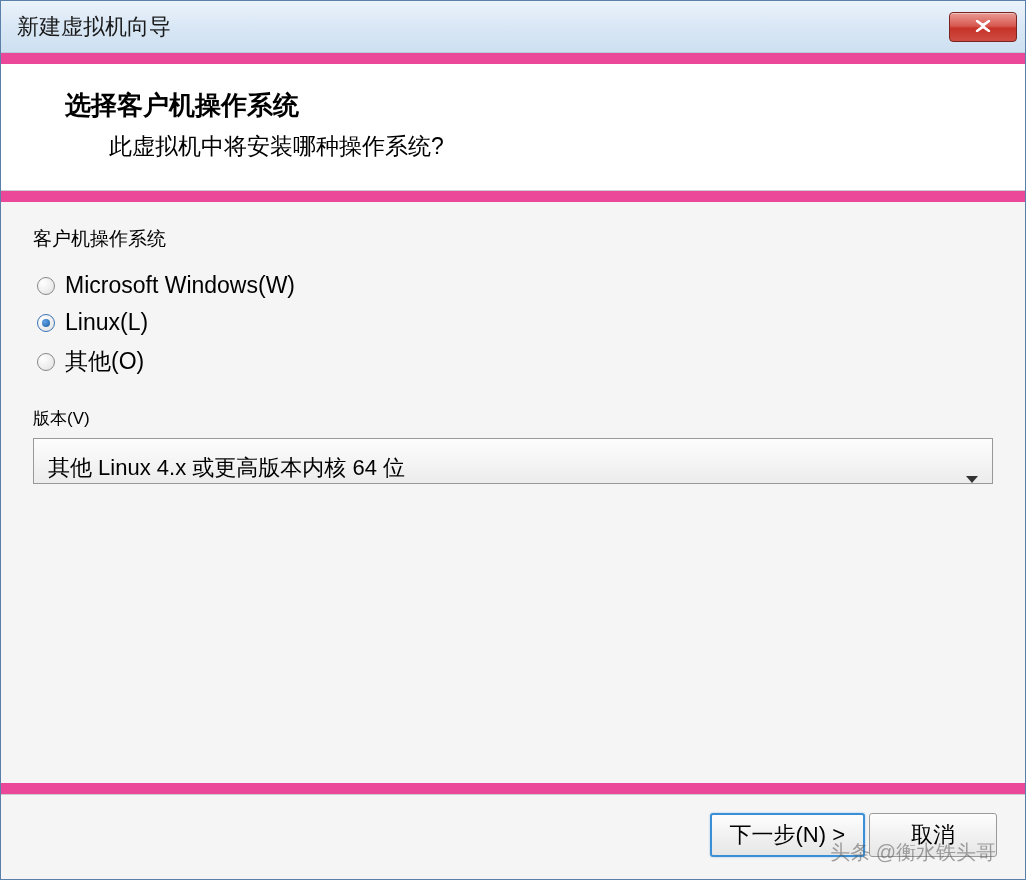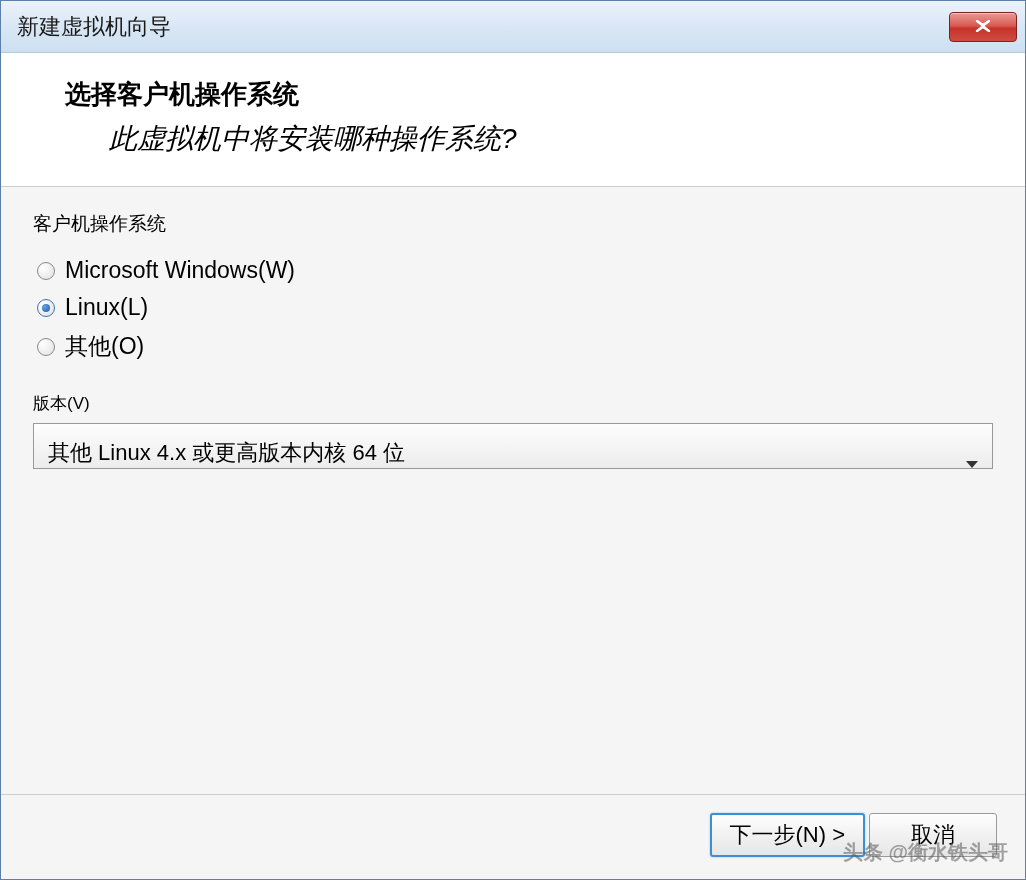--- a/index.html
+++ b/index.html
@@ -7,23 +7,24 @@
       font-family: "Microsoft YaHei", "SimSun", Tahoma, sans-serif;
       background: #fff;
       width: 1026px;
       height: 880px;
       overflow: hidden;
     }
     .window {
       width: 1026px;
       height: 880px;
       border: 1px solid #5a7fa8;
-      background: #3b82f6;
+      background: #ec4899;
       display: flex;
       flex-direction: column;
+      gap: 11px;
     }
     .titlebar {
       height: 52px;
       background: linear-gradient(to bottom, #ebf3fb 0%, #d9e7f5 50%, #cde0f1 100%);
       border-bottom: 1px solid #b8c9da;
       display: flex;
       align-items: center;
       justify-content: space-between;
       padding: 0 8px 0 16px;
     }
@@ -54,24 +55,23 @@
       padding: 24px 20px 28px 64px;
       border-bottom: 1px solid #ccc;
     }
     .header-title {
       font-size: 26px;
       font-weight: bold;
       color: #000;
       margin-bottom: 8px;
     }
     .header-subtitle {
-      font-size: 28px;
+      font-size: 23px;
       color: #000;
       padding-left: 44px;
-      font-style: italic;
     }
     .content {
       flex: 1;
       background: #f5f5f5;
       padding: 24px 32px;
     }
     .group-label {
       font-size: 19px;
       color: #000;
       margin-bottom: 20px;
@@ -158,26 +158,25 @@
       border-radius: 3px;
     }
     .btn.primary {
       border: 2px solid #3a8fd6;
       box-shadow: 0 0 2px rgba(58,143,214,0.5);
     }
     .footer-spacer { flex: 1; }
     .footer .btn + .btn { margin-left: 4px; }
     .watermark {
       position: absolute;
-      right: 18px;
+      right: 30px;
       bottom: 14px;
       font-size: 20px;
       color: rgba(90,90,90,0.55);
       pointer-events: none;
-      font-weight: bold;
     }
   </style>
 </head>
 <body>
 
 <div class="window">
 
   <div class="titlebar">
     <span class="titlebar-title">新建虚拟机向导</span>
     <div class="close-btn">

